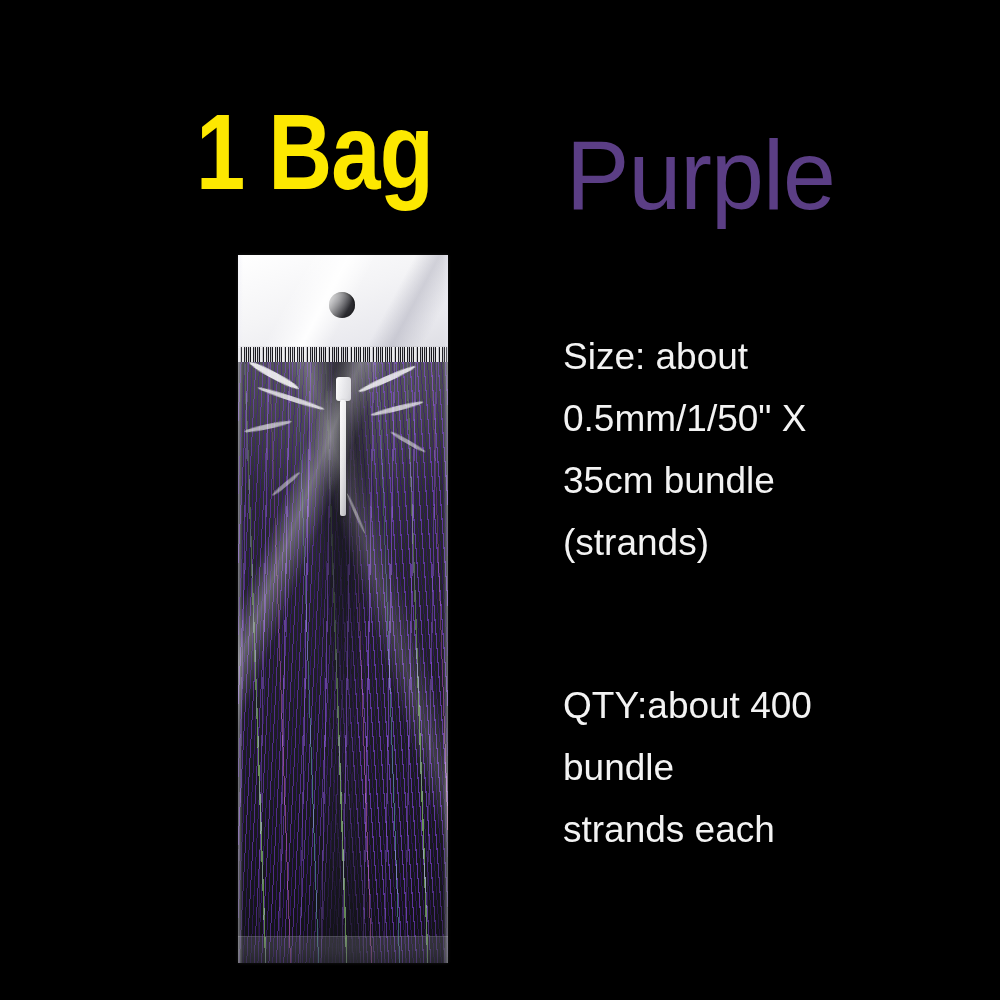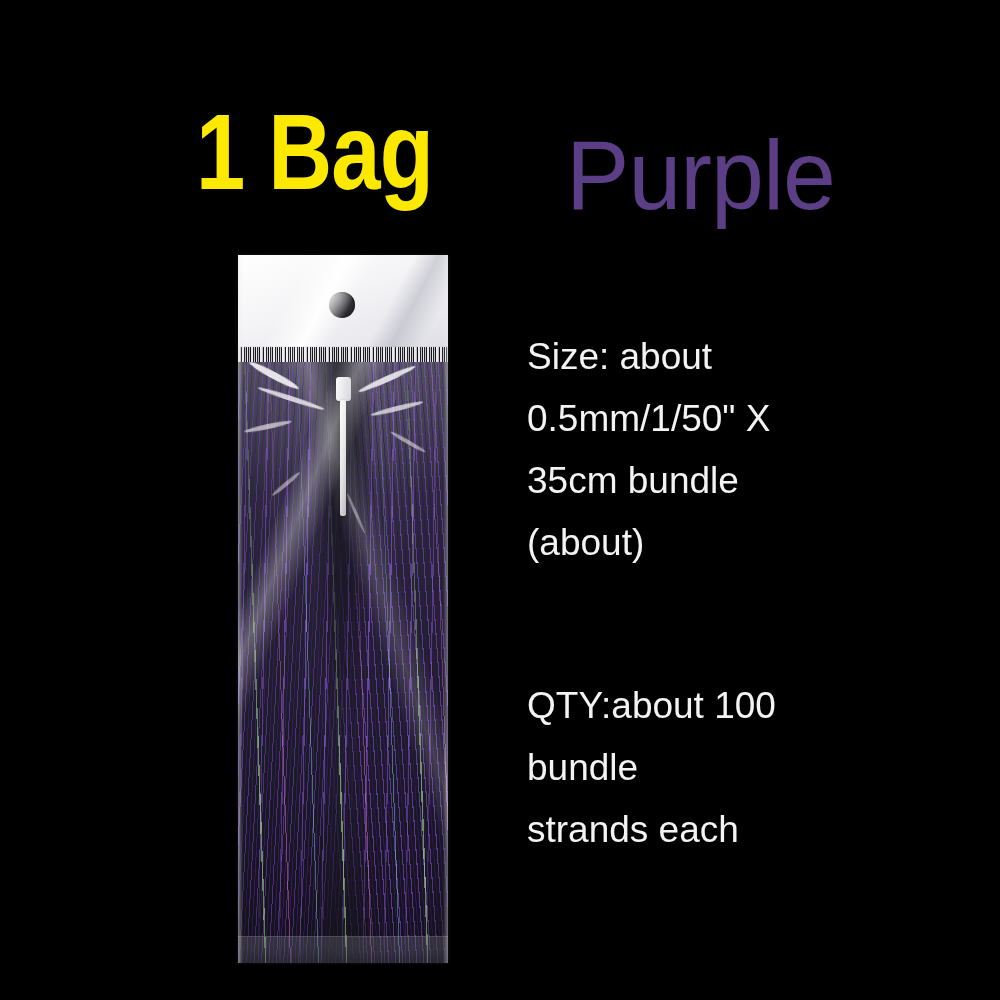--- a/index.html
+++ b/index.html
@@ -20,21 +20,21 @@
     font-size:98px;font-weight:normal;line-height:1;
     color:#5B3E85;letter-spacing:-1px;
     transform:scaleX(.97);transform-origin:left top;
     white-space:nowrap;
   }
 
   
   .spec-block{position:absolute;left:527px;color:#F3F3F3;font-size:37px;line-height:62px;white-space:nowrap;font-weight:300;}
   #spec-size{top:326px;}
   #spec-qty{top:675px;}
-  .spec-line{display:block;}
+  .spec-line{display:block;margin-left:36px;}
 
   
   #bag{
     position:absolute;left:238px;top:255px;width:210px;height:708px;
     background:#0a0a0c;
     box-shadow:0 0 3px rgba(255,255,255,.10);
     overflow:hidden;
   }
   
   #bag-header{
@@ -191,22 +191,22 @@
     </div>
 
     <div id="bag-edge-left"></div>
     <div id="bag-edge-right"></div>
   </div>
 
   <div class="spec-block" id="spec-size">
     <span class="spec-line">Size: about</span>
     <span class="spec-line">0.5mm/1/50"  X</span>
     <span class="spec-line">35cm bundle</span>
-    <span class="spec-line">(about)</span>
+    <span class="spec-line">(strands)</span>
   </div>
 
   <div class="spec-block" id="spec-qty">
-    <span class="spec-line">QTY:about 100</span>
+    <span class="spec-line">QTY:about 400</span>
     <span class="spec-line">bundle</span>
     <span class="spec-line">strands each</span>
   </div>
 
 </div>
 
 </body></html>

